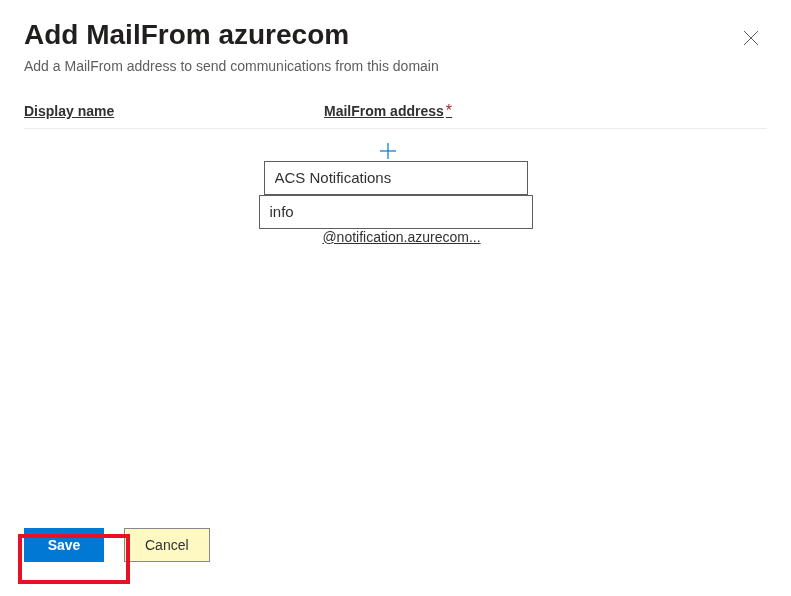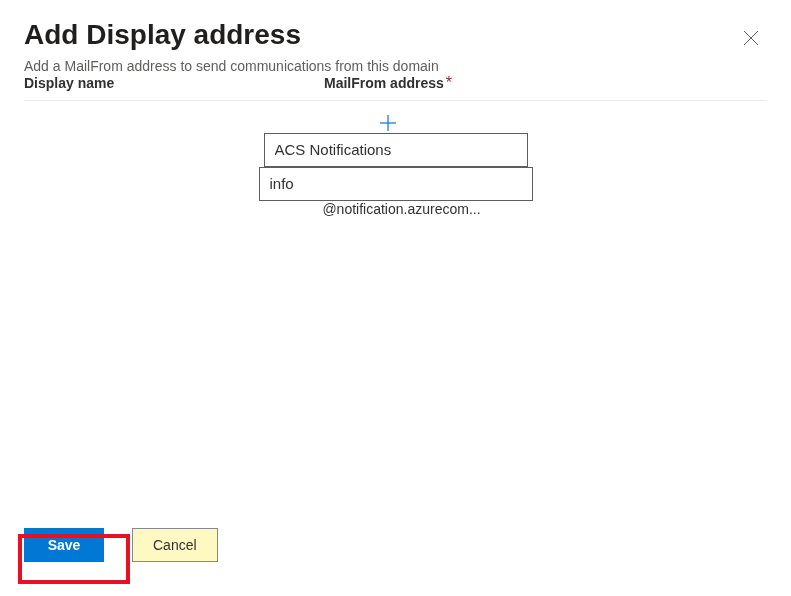--- a/index.html
+++ b/index.html
@@ -43,20 +43,22 @@
       align-items: center;
       justify-content: center;
       cursor: pointer;
       color: #605e5c;
       background: none;
       border: none;
       margin-top: 4px;
     }
     .close-btn svg { width: 16px; height: 16px; }
     .form-area {
+      margin-top: 28px;
+      text-decoration: underline;
     }
     .labels-row {
       display: flex;
       border-bottom: 1px solid #edebe9;
       padding-bottom: 8px;
     }
     .col-display { width: 300px; flex-shrink: 0; }
     .col-mailfrom { width: 250px; flex-shrink: 0; }
     .col-domain { flex: 1; }
     .field-label {
@@ -102,21 +104,21 @@
       padding-left: 12px;
       white-space: nowrap;
       overflow: hidden;
       text-overflow: ellipsis;
       max-width: 200px;
       text-align: center;
     }
     .footer {
       margin-top: auto;
       display: flex;
-      gap: 28px;
+      gap: 20px;
       padding-bottom: 16px;
       padding-top: 20px;
     }
     .btn {
       height: 34px;
       padding: 0 20px;
       font-size: 14px;
       font-family: inherit;
       cursor: pointer;
       border: 1px solid #8a8886;
@@ -139,21 +141,21 @@
       height: 50px;
       pointer-events: none;
     }
   </style>
 </head>
 <body>
 
 <div class="panel">
   <div class="header-row">
     <div>
-      <h1 class="title">Add Display address</h1>
+      <h1 class="title">Add MailFrom azurecom</h1>
       <p class="subtitle">Add a MailFrom address to send communications from this domain</p>
     </div>
     <button class="close-btn">
       <svg viewBox="0 0 16 16" fill="none" stroke="currentColor" stroke-width="1">
         <line x1="1" y1="1" x2="15" y2="15"></line>
         <line x1="15" y1="1" x2="1" y2="15"></line>
       </svg>
     </button>
   </div>
 

